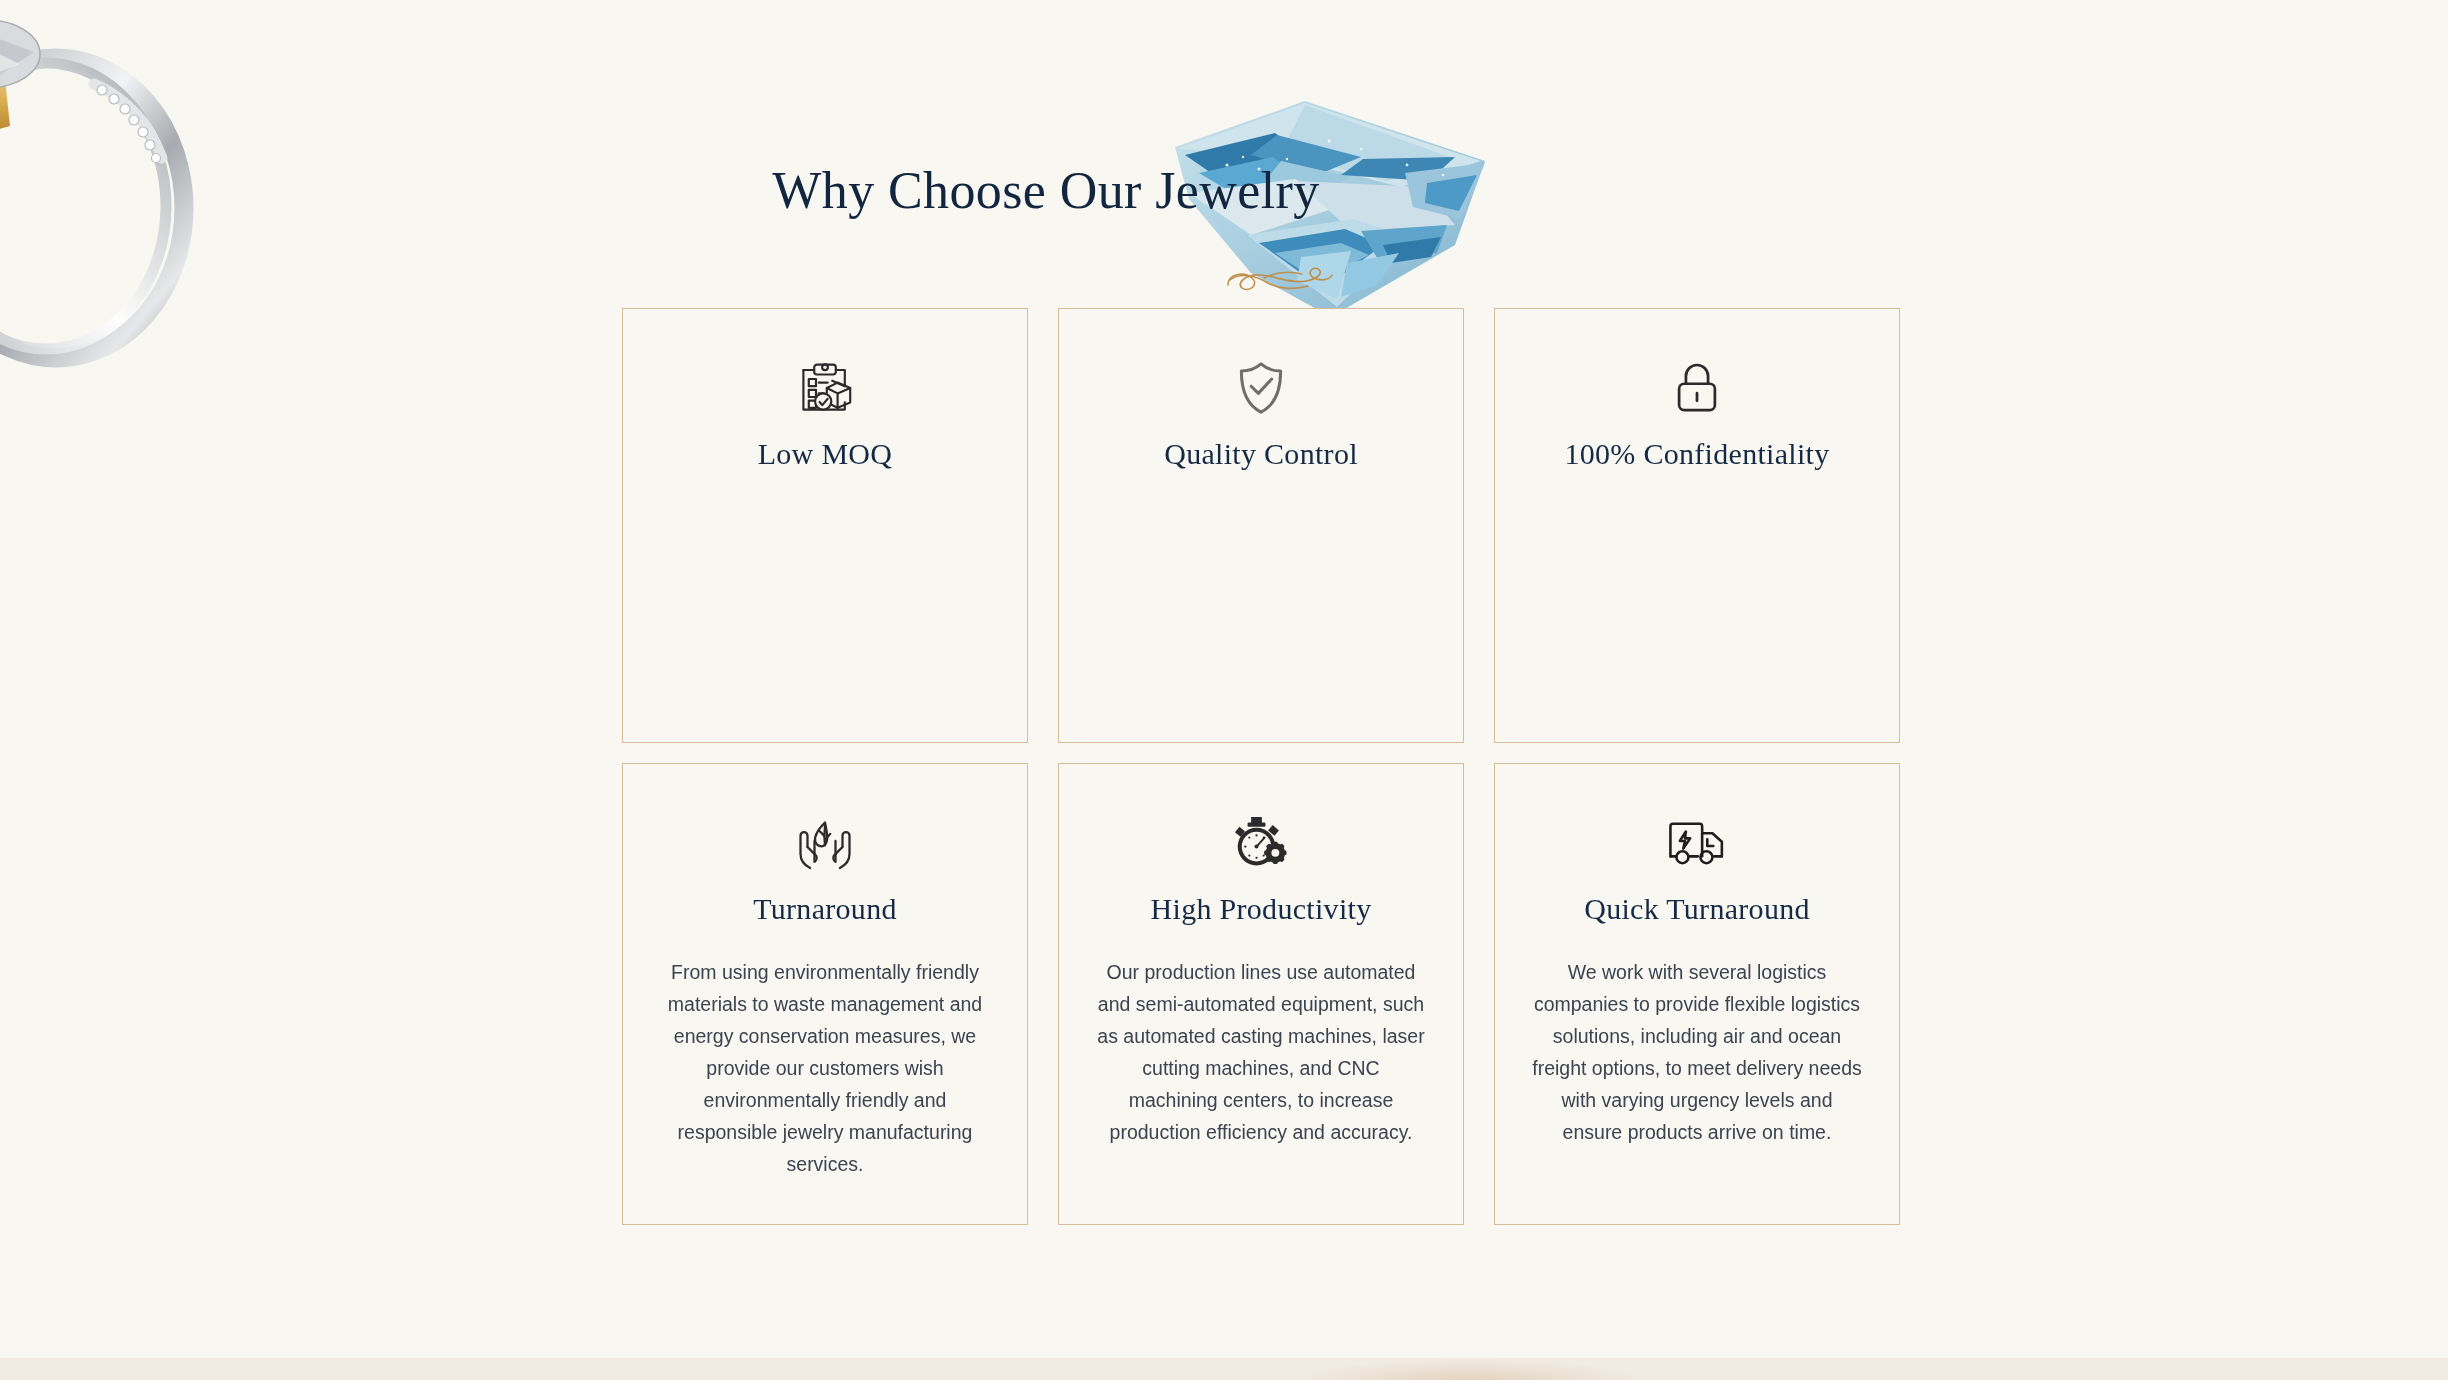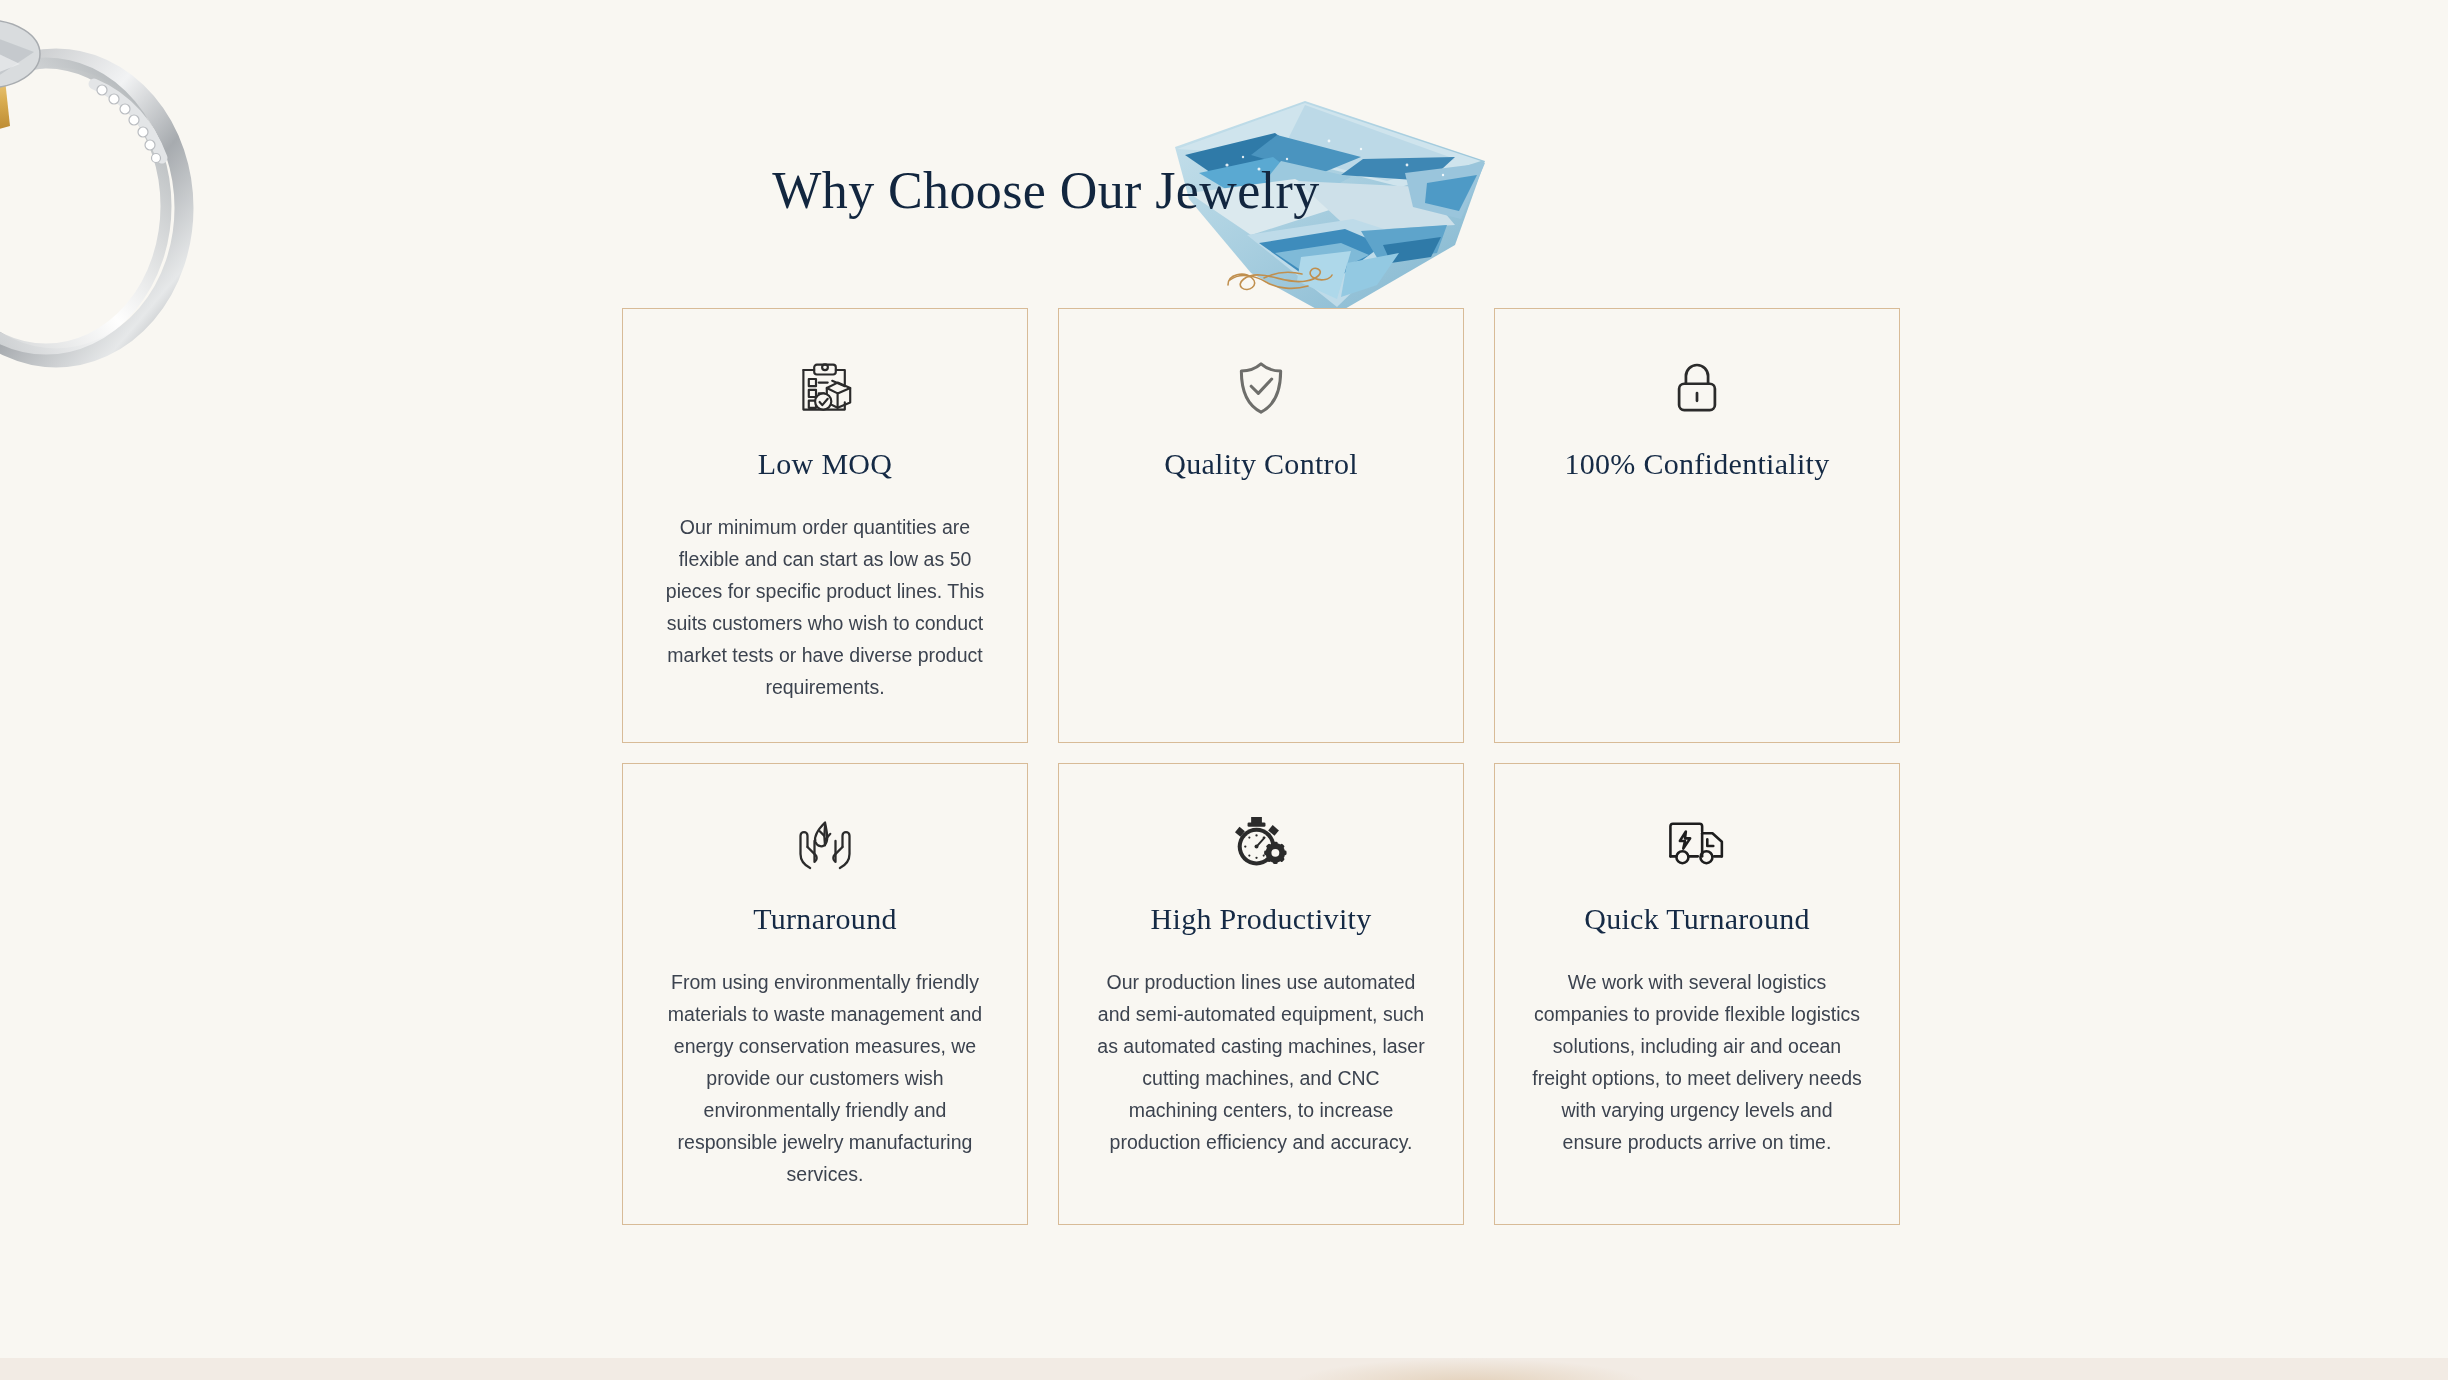--- a/index.html
+++ b/index.html
@@ -103,21 +103,20 @@
     margin-bottom: 18px;
   }
 
   .card-title {
     font-family: "Liberation Serif", "DejaVu Serif", serif;
     font-size: 30px;
     font-weight: 400;
     letter-spacing: 0.3px;
     color: #152a45;
     margin-bottom: 30px;
-    margin-top: 10px;
   }
 
   .card-body {
     font-family: "Liberation Sans", sans-serif;
     font-size: 19.5px;
     line-height: 32px;
     color: #3c434f;
     max-width: 330px;
   }
 
@@ -276,21 +275,20 @@
           <path d="M25 24 h10 M25 36 h6"></path>
           <path d="M34 30 L46 24 L60 30 L60 46 L46 52 L34 46 Z"></path>
           <path d="M34 30 L46 36 L60 30 M46 36 v16"></path>
           <path d="M40 22 L54 28"></path>
           <circle cx="30" cy="45" r="9" fill="#f9f7f2"></circle>
           <path d="M26 45.5 l3 3.5 l6 -7"></path>
         </g>
       </svg>
     </div>
     <div class="card-title">Low MOQ</div>
-    <div class="card-body">Our minimum order quantities are flexible and can start as low as 50 pieces for specific product lines. This suits customers who wish to conduct market tests or have diverse product requirements.</div>
   </div>
 
   <div class="feature-card">
     <div class="card-icon">
       <svg viewBox="0 0 56 62" width="50" height="56">
         <g fill="none" stroke="#6e6e6b" stroke-width="3.4" stroke-linejoin="round" stroke-linecap="round">
           <path d="M28 4 C20 11 12 12 6 12 C6 34 12 50 28 58 C44 50 50 34 50 12 C44 12 36 11 28 4 Z"></path>
           <path d="M17 29 l8 8 l15 -16"></path>
         </g>
       </svg>

